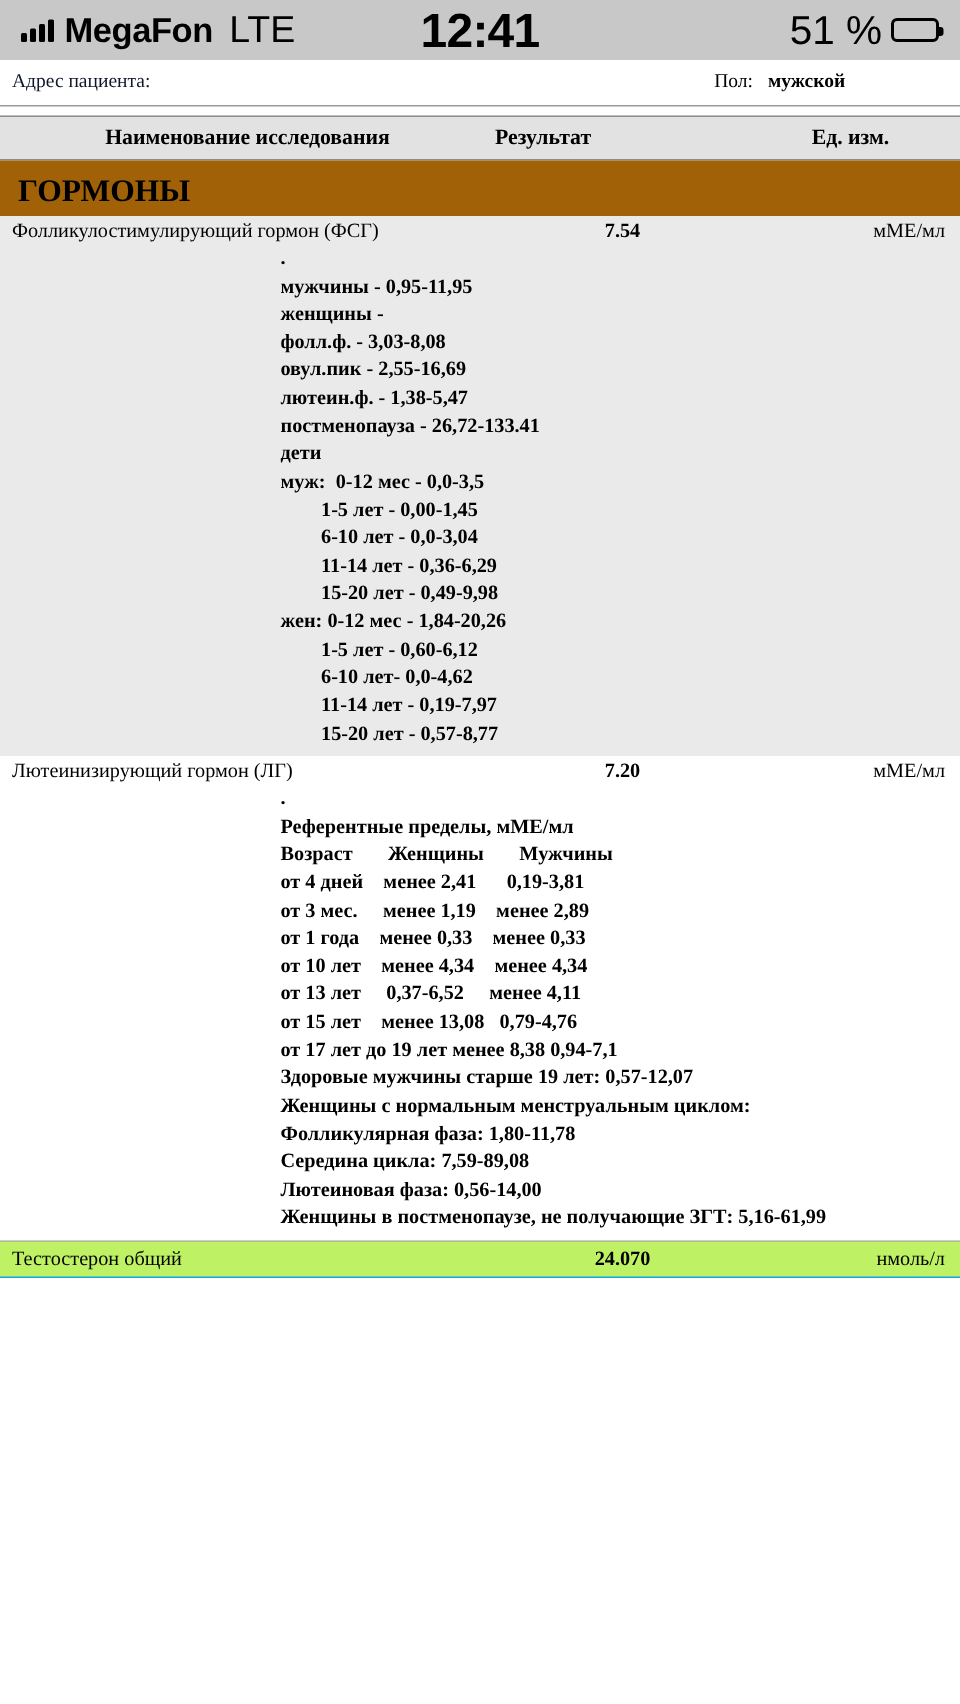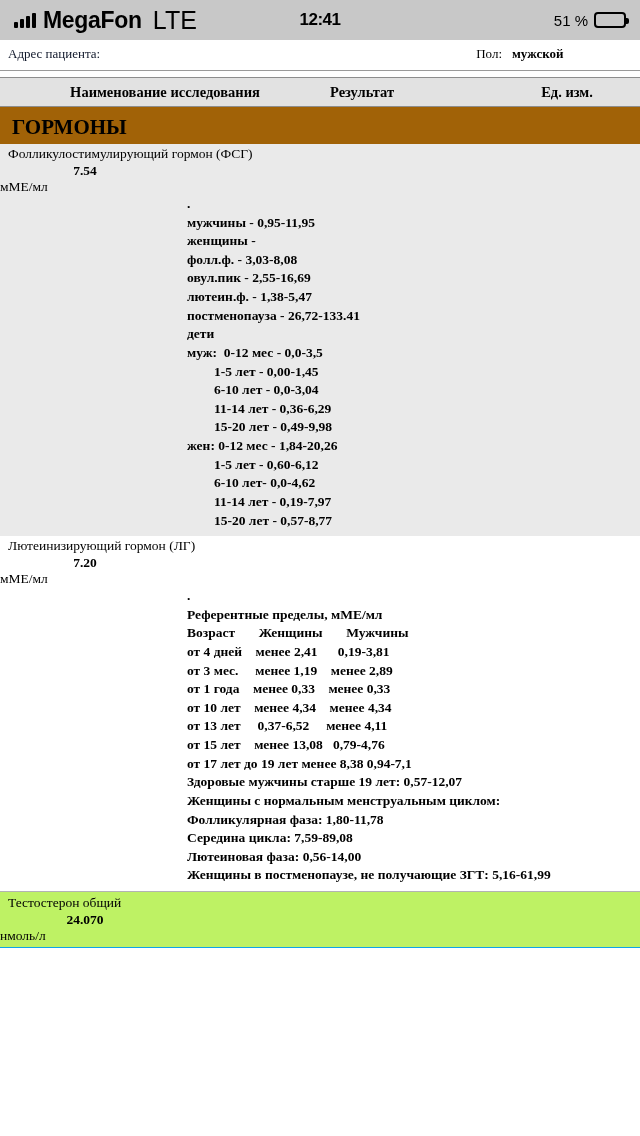--- a/index.html
+++ b/index.html
@@ -26,28 +26,28 @@
   .signal { display: flex; align-items: flex-end; gap: 2px; height: 16px; }
   .signal i { display: block; width: 4px; background: #000; border-radius: 1px; }
   .signal i:nth-child(1) { height: 6px; }
   .signal i:nth-child(2) { height: 9px; }
   .signal i:nth-child(3) { height: 12px; }
   .signal i:nth-child(4) { height: 15px; }
   .carrier { font-size: 23px; font-weight: 600; letter-spacing: -0.3px; }
   .network { font-size: 25px; font-weight: 500; margin-left: 4px; }
   .sb-time {
     position: absolute; left: 0; right: 0; text-align: center;
-    font-size: 17px; font-weight: 700; letter-spacing: -0.5px;
+    font-size: 32px; font-weight: 700; letter-spacing: -0.5px;
     pointer-events: none;
   }
   .sb-right {
     margin-left: auto; display: flex; align-items: center; gap: 6px;
     position: relative; z-index: 2;
   }
-  .batt-pct { font-size: 15px; font-weight: 500; }
+  .batt-pct { font-size: 27px; font-weight: 500; }
   .batt {
     width: 32px; height: 16px; border: 2px solid #000; border-radius: 4px;
     position: relative; padding: 2px;
   }
   .batt::after {
     content: ""; position: absolute; right: -5px; top: 4px;
     width: 3px; height: 6px; background: #000; border-radius: 0 2px 2px 0;
   }
   .batt .fill { height: 100%; background: #000; border-radius: 1px; }
 
@@ -86,21 +86,20 @@
     font-size: 21px;
     padding: 8px 0 4px 12px;
     background: #a16207;
   }
 
   .an-row {
     display: flex;
     align-items: baseline;
     font-size: 13.5px;
     padding: 2px 0 0 0;
-    flex-direction: column;
   }
   .an-row .name { width: 330px; padding-left: 8px; line-height: 1.25; }
   .an-row .val { width: 170px; text-align: center; font-weight: bold; }
   .an-row .unit { flex: 1; text-align: right; padding-right: 10px; }
 
   .block-grey { background: #eaeaea; padding-bottom: 6px; }
   .block-white { background: #ffffff; padding-bottom: 6px; }
 
   .ref {
     font-weight: bold;

